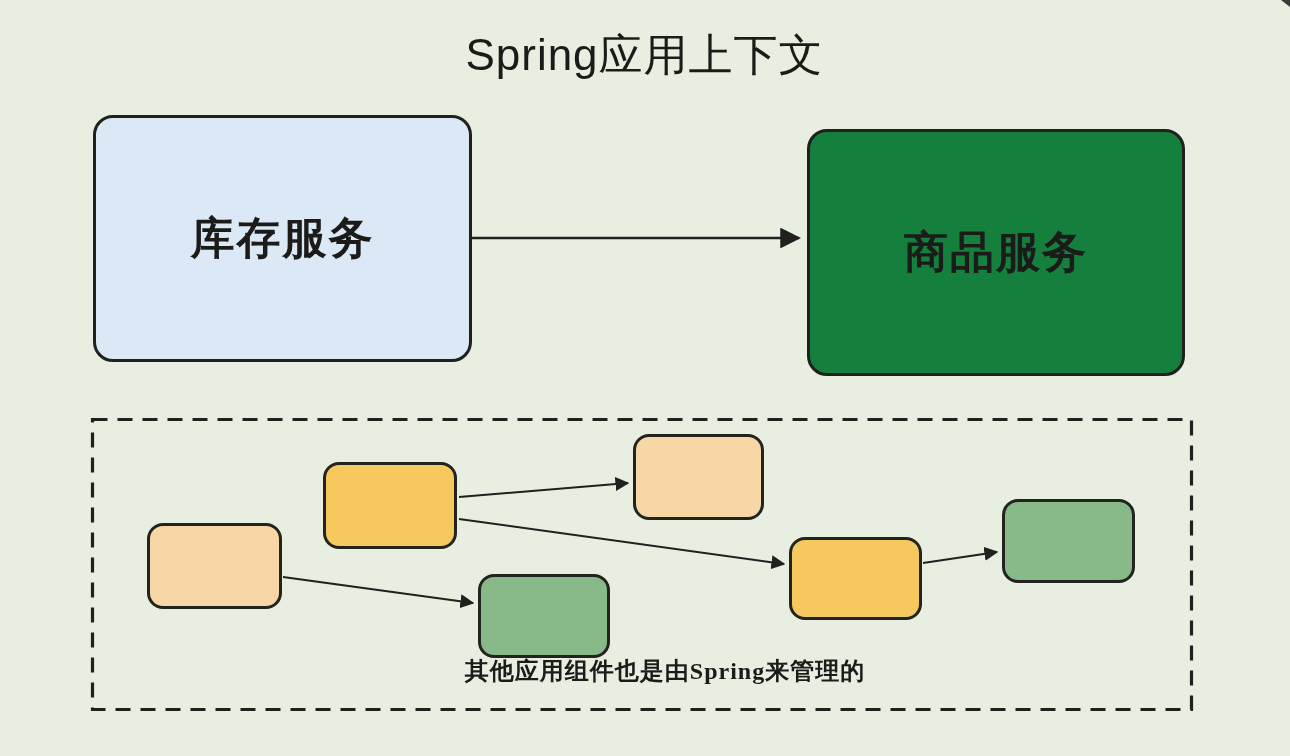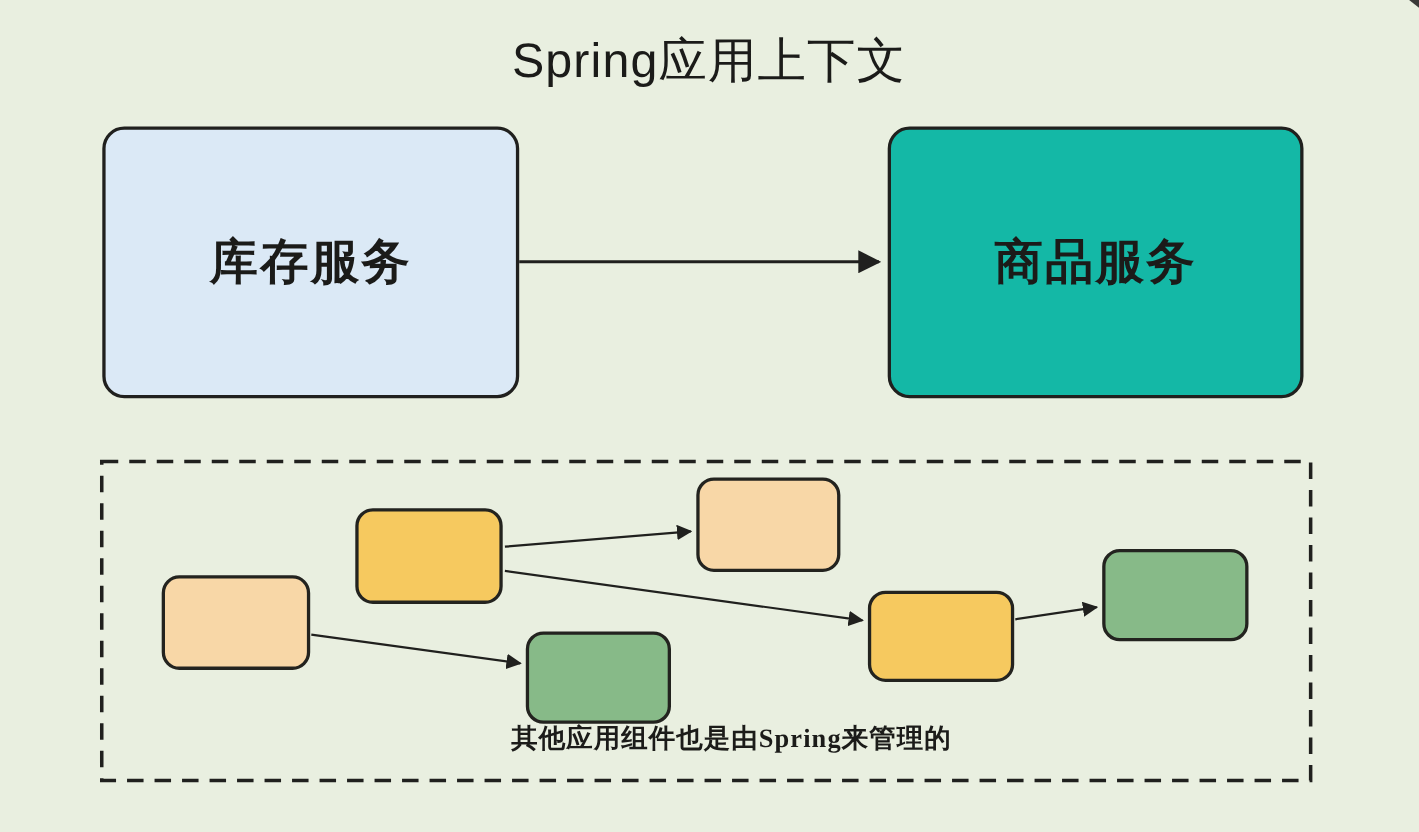--- a/index.html
+++ b/index.html
@@ -83,21 +83,21 @@
 <body style="background-color: rgb(233, 239, 224);">
 
 <div id="stage">
 
   <div class="title">Spring应用上下文</div>
 
   <div class="service-node" id="inventory-node" style="background-color: rgb(219, 233, 246);">
     <span class="label">库存服务</span>
   </div>
 
-  <div class="service-node" id="product-node" style="background-color: #14b8a6;">
+  <div class="service-node" id="product-node" style="background-color: #15803d; margin-top: 14px;">
     <span class="label">商品服务</span>
   </div>
 
 
   <svg class="overlay" width="1290" height="756" viewBox="0 0 1290 756">
     <defs>
       <marker id="head-main" markerWidth="8" markerHeight="8" refX="9" refY="5" viewBox="0 0 10 10" orient="auto" markerUnits="strokeWidth">
         <path d="M0,0 L10,5 L0,10 Z" fill="#20201e"></path>
       </marker>
       <marker id="head-small" markerWidth="7" markerHeight="7" refX="9" refY="5" viewBox="0 0 10 10" orient="auto" markerUnits="strokeWidth">

